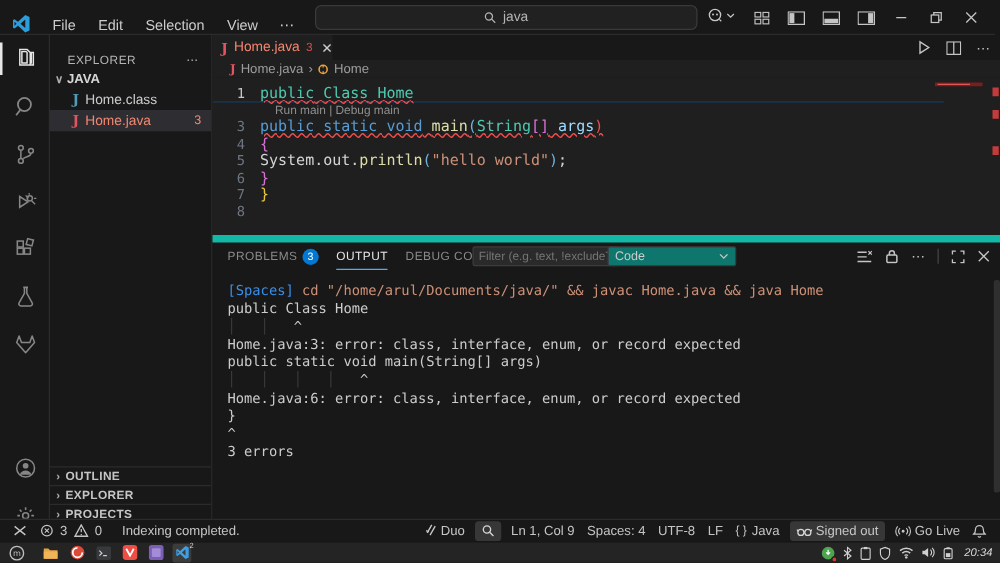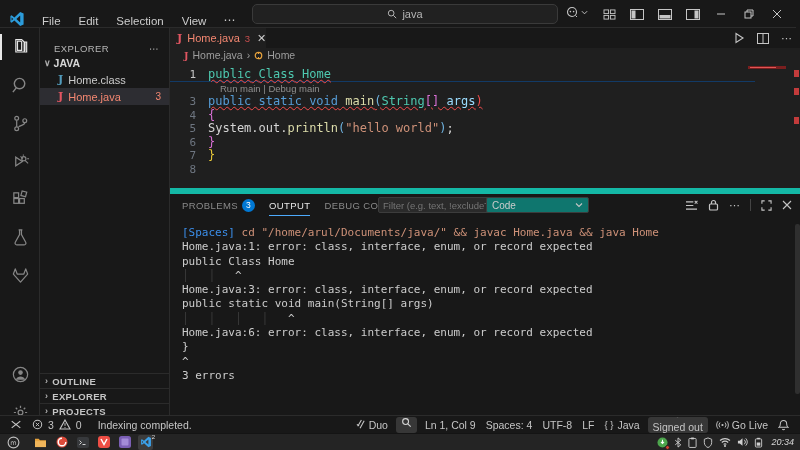--- a/index.html
+++ b/index.html
@@ -95,21 +95,21 @@
   #output { position:absolute; left:0; right:6px; top:22px; bottom:0; padding:10px 0 0 12px; overflow:hidden; }
   .out-row { font-family:"DejaVu Sans Mono", monospace; font-size:11px; line-height:14.3px; white-space:pre; }
   .o-blue{color:#3b8eea}.o-orange{color:#ce9178}.o-plain{color:#cccccc}.o-red{color:#f14c4c}
   .o-num{color:#b5cea8}.o-guide{color:#3c3c3c}
   #panel-scrollbar { position:absolute; right:0; top:30px; width:5px; height:170px; background:#2f2f2f; border-radius:2px; }
 
   
   #statusbar { position:absolute; left:0; bottom:17px; width:800px; height:18px; background:#181818;
     border-top:1px solid #2b2b2b; display:flex; align-items:center; font-size:10.5px; color:#c5c5c5; }
   .sb-item { display:flex; align-items:center; gap:3px; padding:0 5px; height:16px; }
-  .sb-boxed { background:#373737; border-radius:3px; margin:0 3px;flex-direction:column; }
+  .sb-boxed { background:#373737; border-radius:3px; margin:0 3px; }
   #sb-right { margin-left:auto; display:flex; align-items:center; padding-right:6px; }
 
   
   #taskbar { position:absolute; left:0; bottom:0; width:800px; height:17px; background:#242424;
     display:flex; align-items:center; border-top:1px solid #141414; }
   .tk-app { width:15px; height:15px; margin-left:6px; display:flex; align-items:center; justify-content:center; position:relative; }
   .tk-app.active-app { background:#3c3c3c; border-radius:2px; }
   .win-count { position:absolute; top:-1px; right:-2px; font-size:6px; color:#dddddd; }
   #tray { margin-left:auto; display:flex; align-items:center; gap:6px; padding-right:6px; }
   #tray-clock { font-size:9px; color:#d8d8d8; margin-left:2px;font-style:italic; }
@@ -410,21 +410,20 @@
         </span>
       <span>
           <svg class="ic" width="10" height="10" viewBox="0 0 10 10">
             <path d="M1 1l8 8M9 1l-8 8" stroke="#c5c5c5" stroke-width="1.1"></path>
           </svg>
         </span>
     </div>
   </div>
   <div id="output">
       <div class="out-row"><span class="o-blue">[Spaces]</span><span class="o-orange"> cd "/home/arul/Documents/java/" &amp;&amp; javac Home.java &amp;&amp; java Home</span></div>
-      <div class="out-row"><span class="o-plain">Home.java:1: error: class, interface, enum, or record expected</span></div>
       <div class="out-row"><span class="o-plain">public Class Home</span></div>
       <div class="out-row"><span class="o-guide">│   │   </span><span class="o-plain">^</span></div>
       <div class="out-row"><span class="o-plain">Home.java:3: error: class, interface, enum, or record expected</span></div>
       <div class="out-row"><span class="o-plain">public static void main(String[] args)</span></div>
       <div class="out-row"><span class="o-guide">│   │   │   │   </span><span class="o-plain">^</span></div>
       <div class="out-row"><span class="o-plain">Home.java:6: error: class, interface, enum, or record expected</span></div>
       <div class="out-row"><span class="o-plain">}</span></div>
       <div class="out-row"><span class="o-plain">^</span></div>
       <div class="out-row"><span class="o-plain">3 errors</span></div>
       <div class="out-row">&nbsp;</div>

